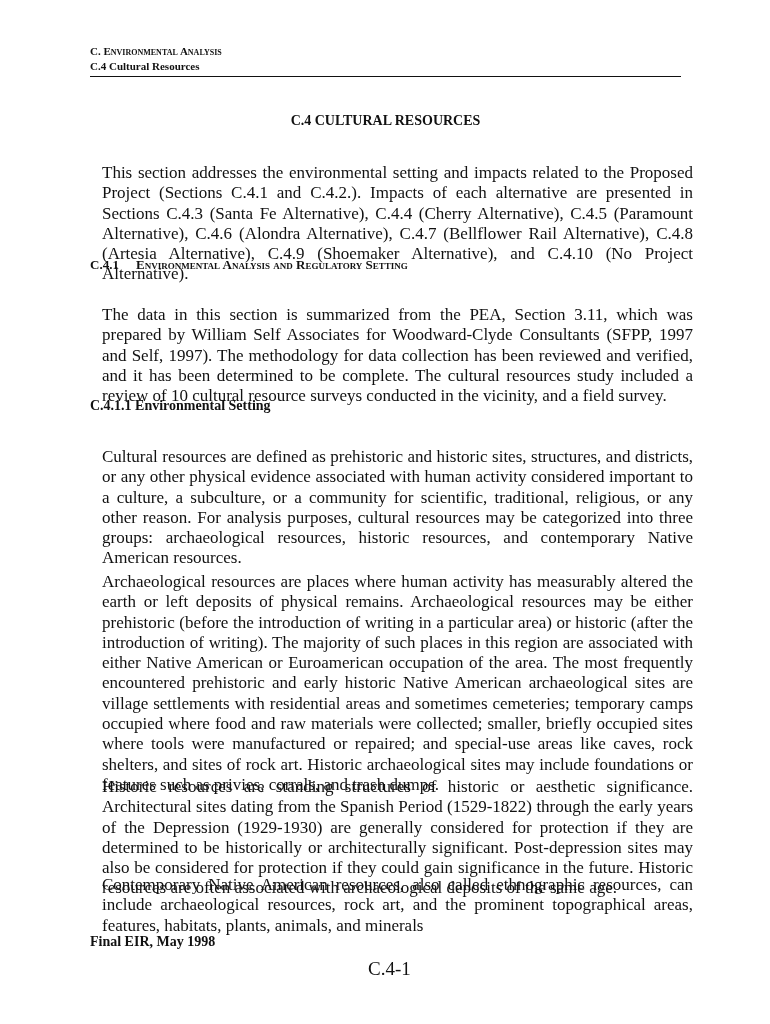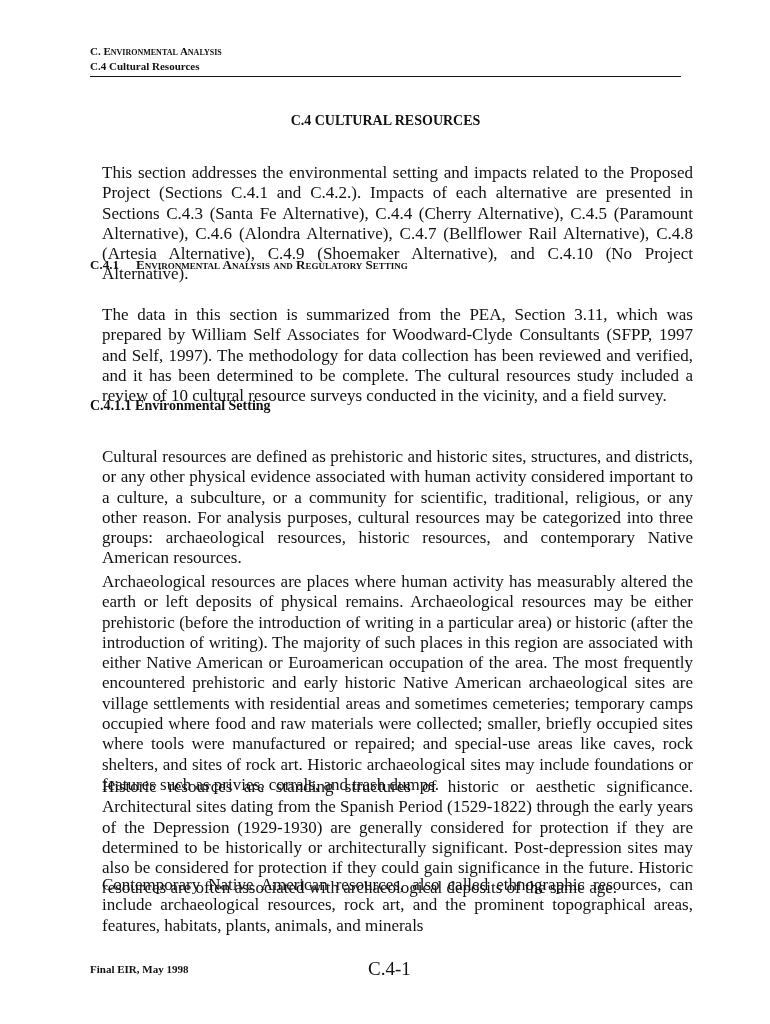--- a/index.html
+++ b/index.html
@@ -11,21 +11,21 @@
   .header-rule { position: absolute; left: 90px; top: 76px; width: 591px; height: 0;
                  border-top: 1.5px solid #111; }
   .title { position: absolute; left: 90px; top: 113px; width: 591px; text-align: center;
            font-weight: bold; font-size: 14px; }
   .para { position: absolute; left: 90px; width: 591px; font-size: 17px; line-height: 20.3px;
           text-align: justify; margin: 12px; }
   .h2 { position: absolute; left: 90px; font-weight: bold; font-size: 13px; }
   .h2 .num { display: inline-block; width: 46px; }
   .h2 .sc { font-variant: small-caps; }
   .h3 { position: absolute; left: 90px; font-weight: bold; font-size: 14px; }
-  .footer-left { position: absolute; left: 90px; top: 963px; font-weight: bold; font-size: 11px; }
+  .footer-left { position: absolute; left: 90px; top: 934px; font-weight: bold; font-size: 14px; }
   .footer-center { position: absolute; left: 368px; top: 958px; font-size: 19px; }
 </style>
 </head>
 <body>
 
 <div class="header">
   <div class="sc">C. Environmental Analysis</div>
   <div>C.4 Cultural Resources</div>
 </div>
 <div class="header-rule"></div>

